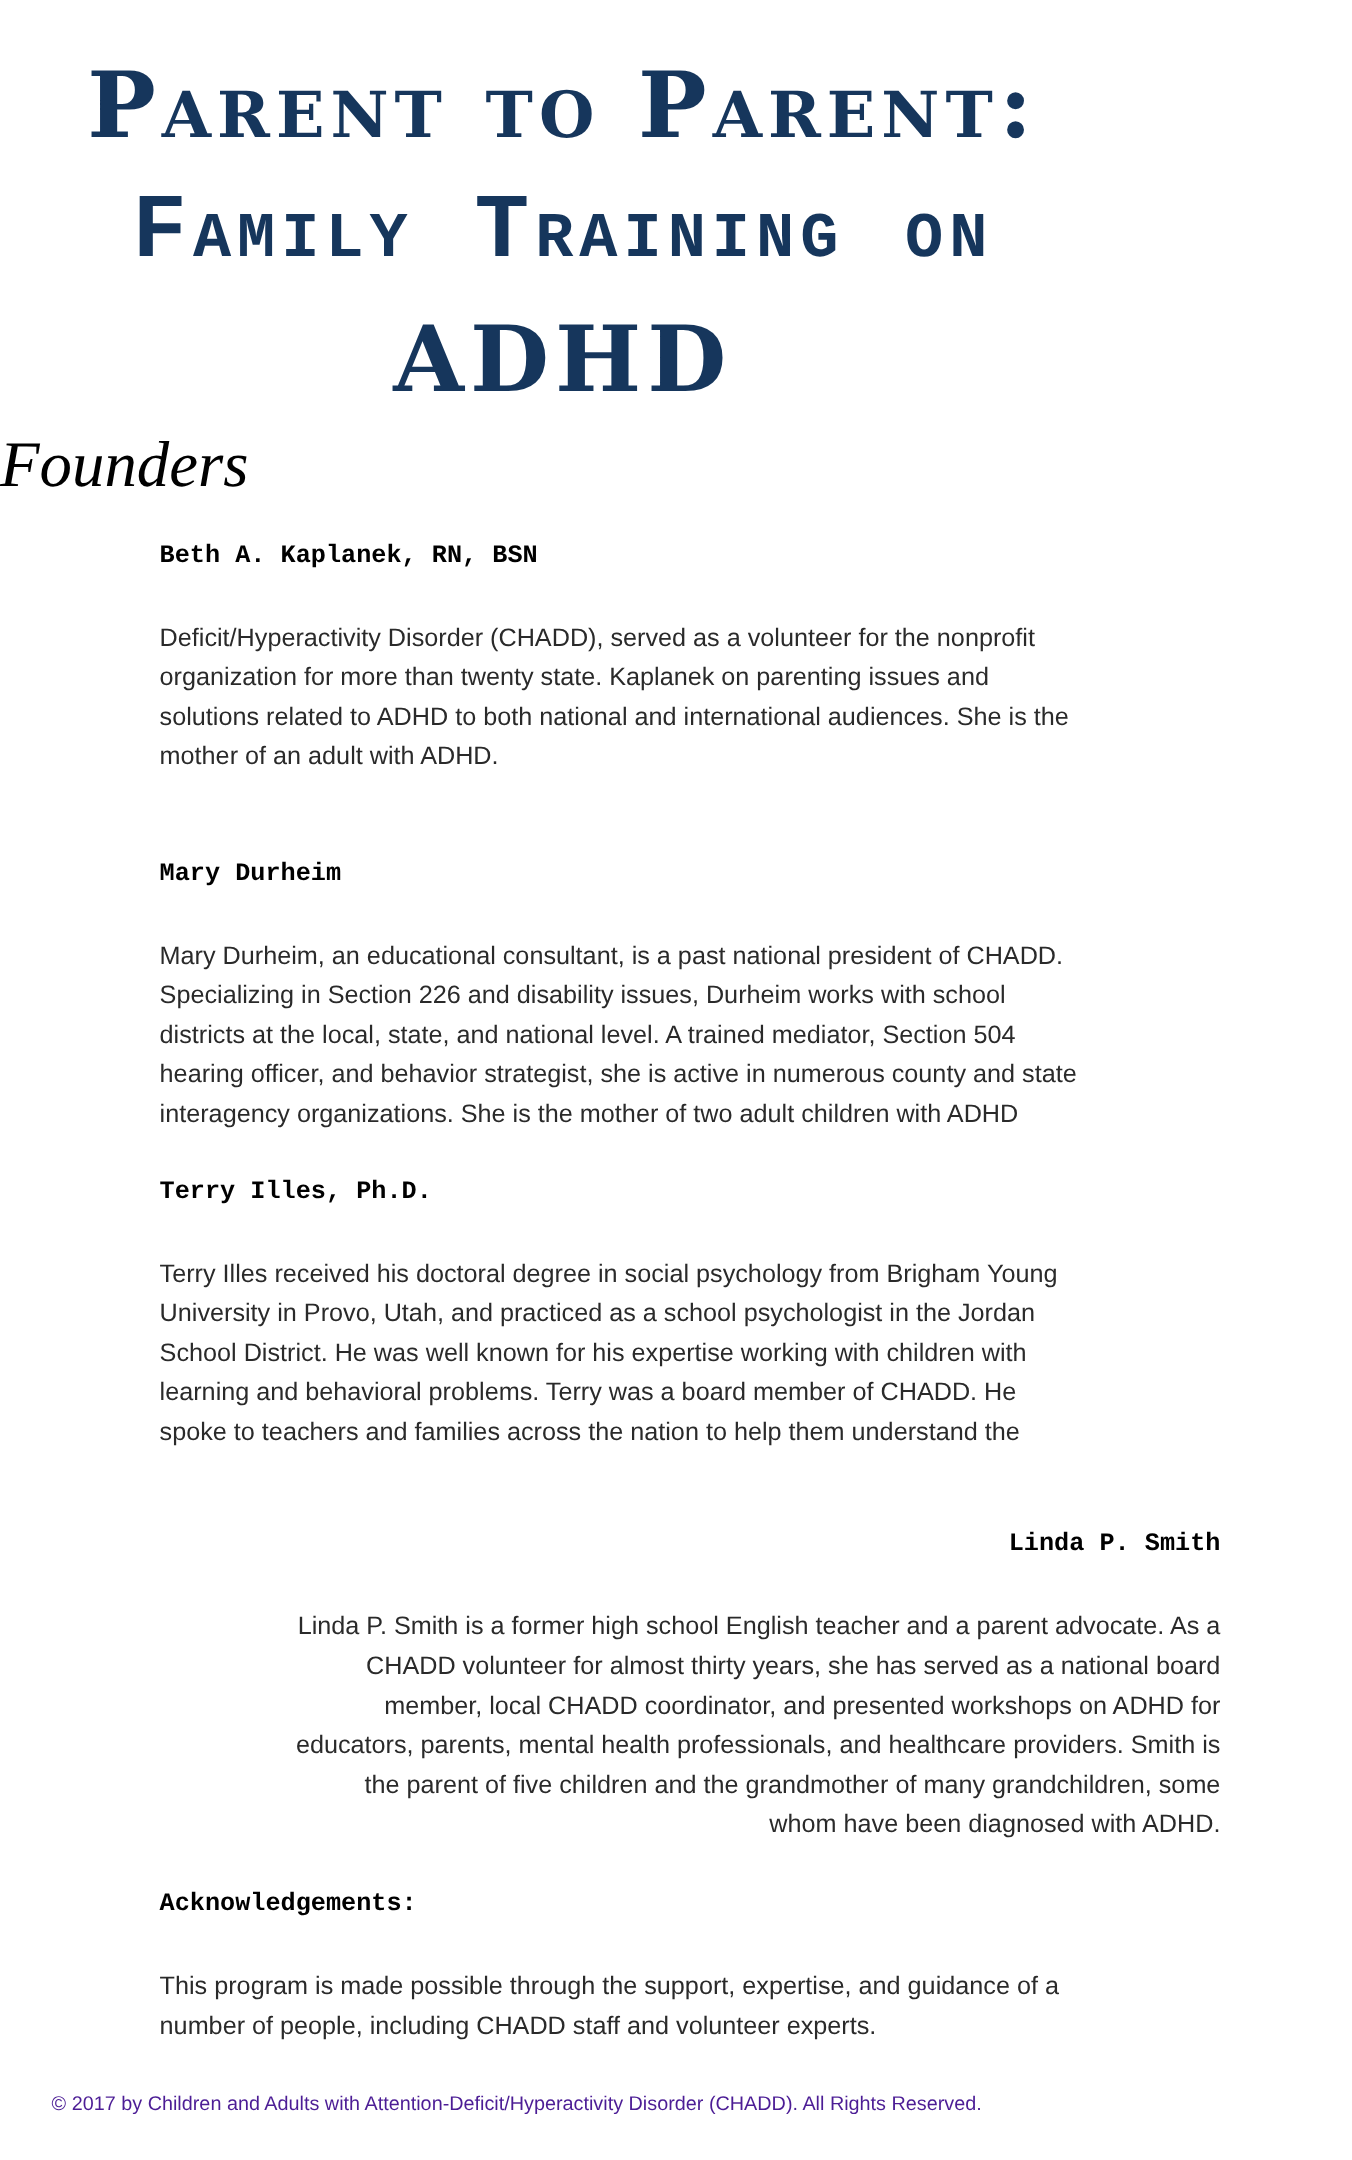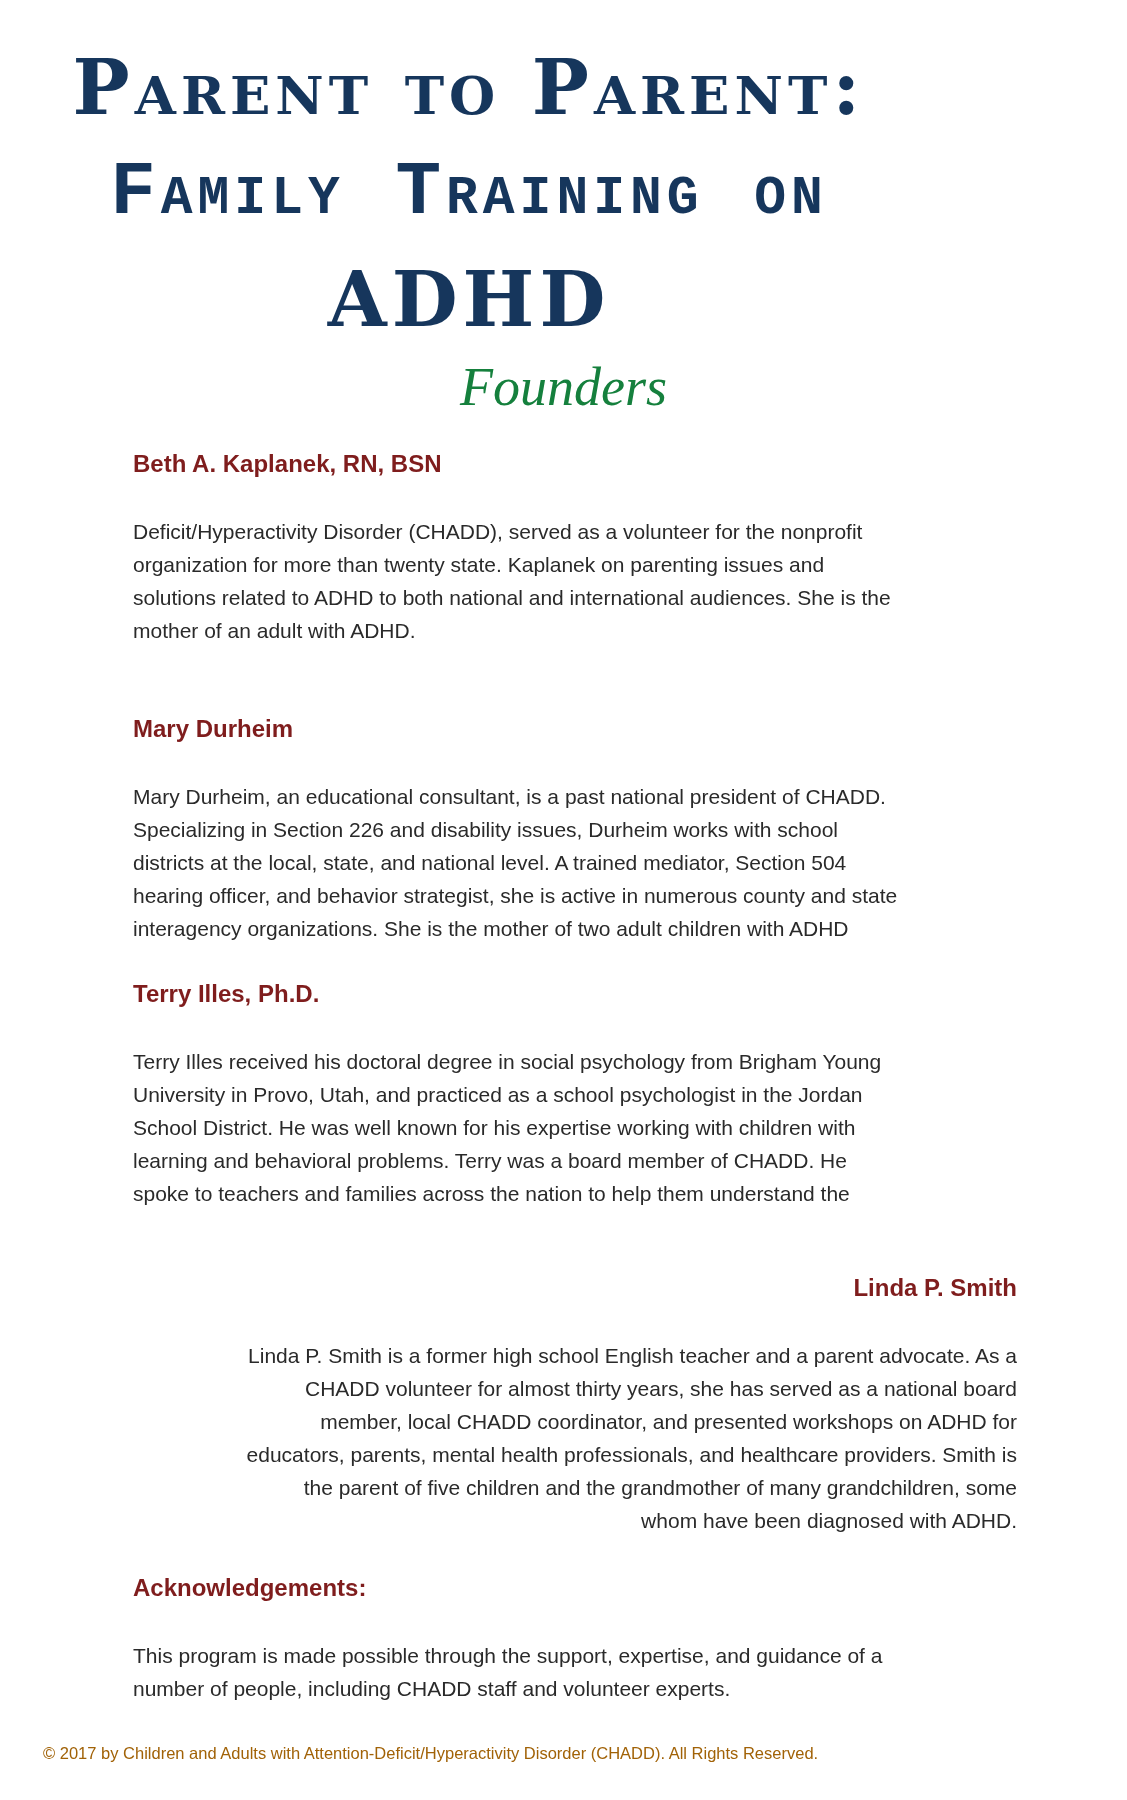--- a/index.html
+++ b/index.html
@@ -7,41 +7,41 @@
   .title {
     position: absolute; left: 0; width: 938px; text-align: center;
     font-family: "DejaVu Serif", serif; font-weight: bold;
     color: #16365c; font-variant: small-caps;
     letter-spacing: 5px; font-size: 76px; line-height: 1; white-space: nowrap;
   }
   .title.l1 { top: 50px; }
   .title.l2 { top: 155px; font-family: Liberation Mono, monospace; }
   .title.l3 { top: 262px; }
   .subtitle {
-    position: absolute; left: 0; width: 1127px; top: 360px; text-align: center;
+    position: absolute; left: 0; width: 1127px; top: 360px; text-align: left;
     font-family: "Liberation Serif", serif; font-style: italic;
-    font-size: 54px; color: #15803d; line-height: 1;
+    font-size: 54px; color: #000000; line-height: 1;
   }
   .section { position: absolute; left: 133px; width: 880px; }
   .section.indent { left: 137px; text-align: right; }
   .heading {
-    font-family: Liberation Sans, sans-serif; font-weight: bold;
-    font-size: 24px; color: #7f1d1d; line-height: 24px; margin: 0;
+    font-family: Liberation Mono, monospace; font-weight: bold;
+    font-size: 21px; color: #000000; line-height: 24px; margin: 0;
     height: 24px;
   }
   .body {
     margin-top: 39px;
     font-family: "Liberation Sans", sans-serif; font-size: 21px;
     color: #2a2a2a; line-height: 33px;
   }
   .line { display: block; white-space: nowrap; }
   .footer {
     position: absolute; left: 43px; top: 1743px;
     font-family: "Liberation Sans", sans-serif; font-size: 16.5px;
-    color: #a16207; white-space: nowrap; line-height: 20px;
+    color: #4c1d95; white-space: nowrap; line-height: 20px;
   }
 </style>
 </head>
 <body>
 
 <div class="title l1">Parent to Parent:</div>
 <div class="title l2">Family Training on</div>
 <div class="title l3">ADHD</div>
 <div class="subtitle">Founders</div>
 

